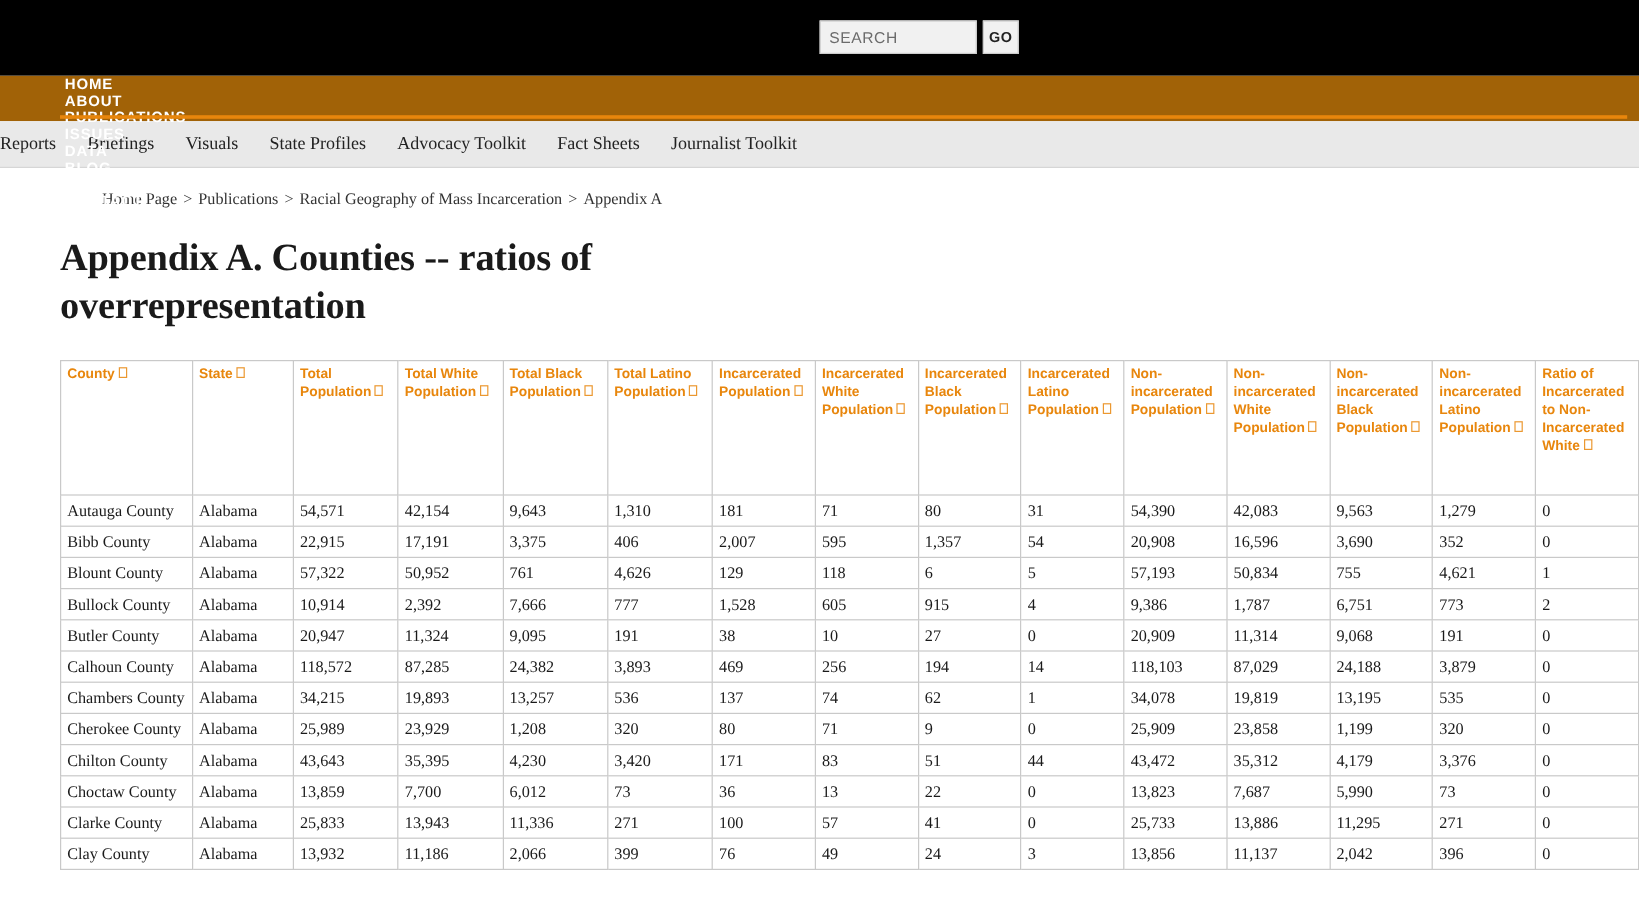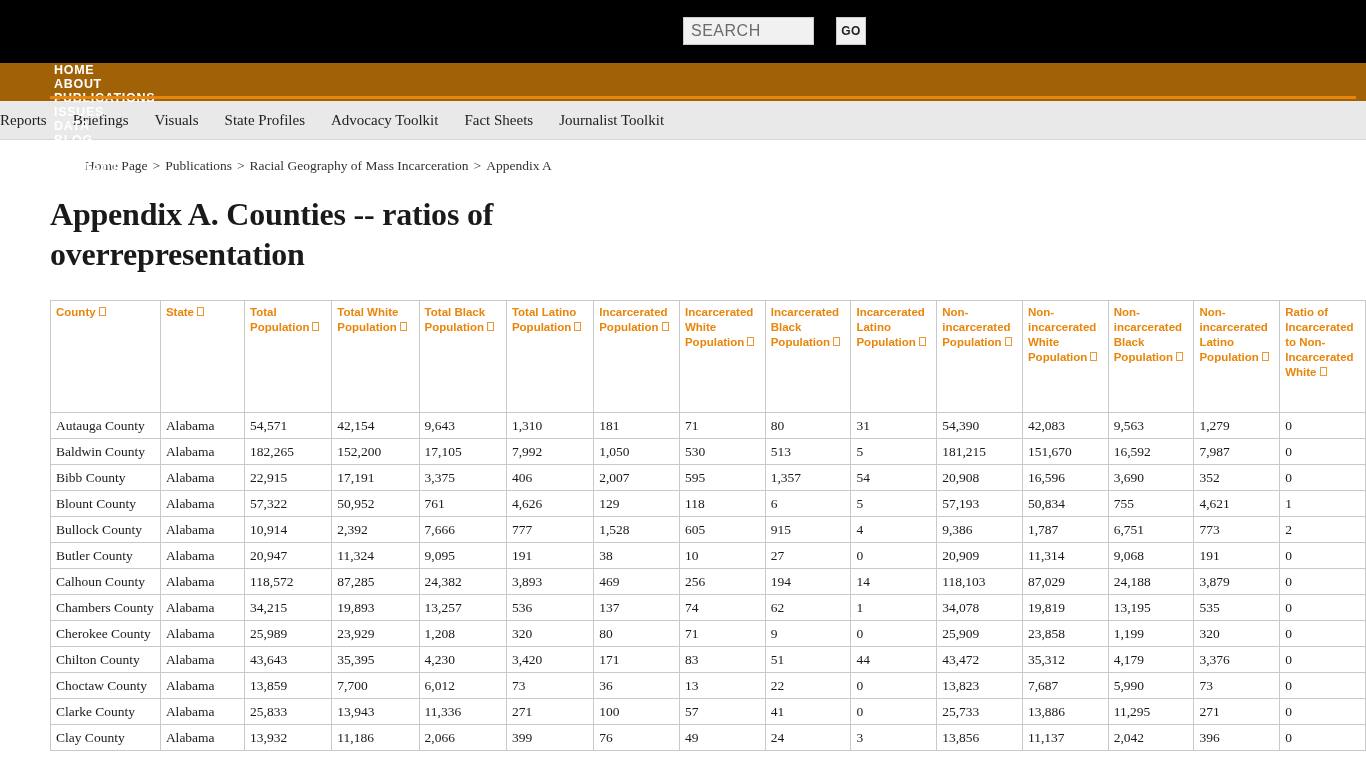--- a/index.html
+++ b/index.html
@@ -24,28 +24,28 @@
     display: flex;
     align-items: stretch;
   }
   .search-input {
     width: 131px;
     height: 28px;
     border: 1px solid #cccccc;
     background: #f1f1f1;
     color: #666666;
     font-family: "Liberation Sans", sans-serif;
-    font-size: 16px;
+    font-size: 13px;
     letter-spacing: 0.5px;
     padding: 0 7px;
     outline: none;
   }
   .search-input::placeholder { color: #6b6b6b; }
   .search-go {
-    margin-left: 22px;
+    margin-left: 5px;
     width: 30px;
     height: 28px;
     background: #f1f1f1;
     border: 1px solid #cccccc;
     color: #222222;
     font-family: "Liberation Sans", sans-serif;
     font-size: 12px;
     font-weight: bold;
     letter-spacing: 0.5px;
     cursor: pointer;
@@ -237,37 +237,20 @@
           <td class="c-wide">71</td>
           <td class="c-wide">80</td>
           <td class="c-wide">31</td>
           <td class="c-wide">54,390</td>
           <td class="c-wide">42,083</td>
           <td class="c-wide">9,563</td>
           <td class="c-wide">1,279</td>
           <td class="c-wide">0</td>
         </tr>
         <tr>
-          <td class="c-county">Baldwin County</td>
-          <td class="c-state">Alabama</td>
-          <td class="c-num">182,265</td>
-          <td class="c-num">152,200</td>
-          <td class="c-num">17,105</td>
-          <td class="c-num">7,992</td>
-          <td class="c-wide">1,050</td>
-          <td class="c-wide">530</td>
-          <td class="c-wide">513</td>
-          <td class="c-wide">5</td>
-          <td class="c-wide">181,215</td>
-          <td class="c-wide">151,670</td>
-          <td class="c-wide">16,592</td>
-          <td class="c-wide">7,987</td>
-          <td class="c-wide">0</td>
-        </tr>
-        <tr>
           <td class="c-county">Bibb County</td>
           <td class="c-state">Alabama</td>
           <td class="c-num">22,915</td>
           <td class="c-num">17,191</td>
           <td class="c-num">3,375</td>
           <td class="c-num">406</td>
           <td class="c-wide">2,007</td>
           <td class="c-wide">595</td>
           <td class="c-wide">1,357</td>
           <td class="c-wide">54</td>

